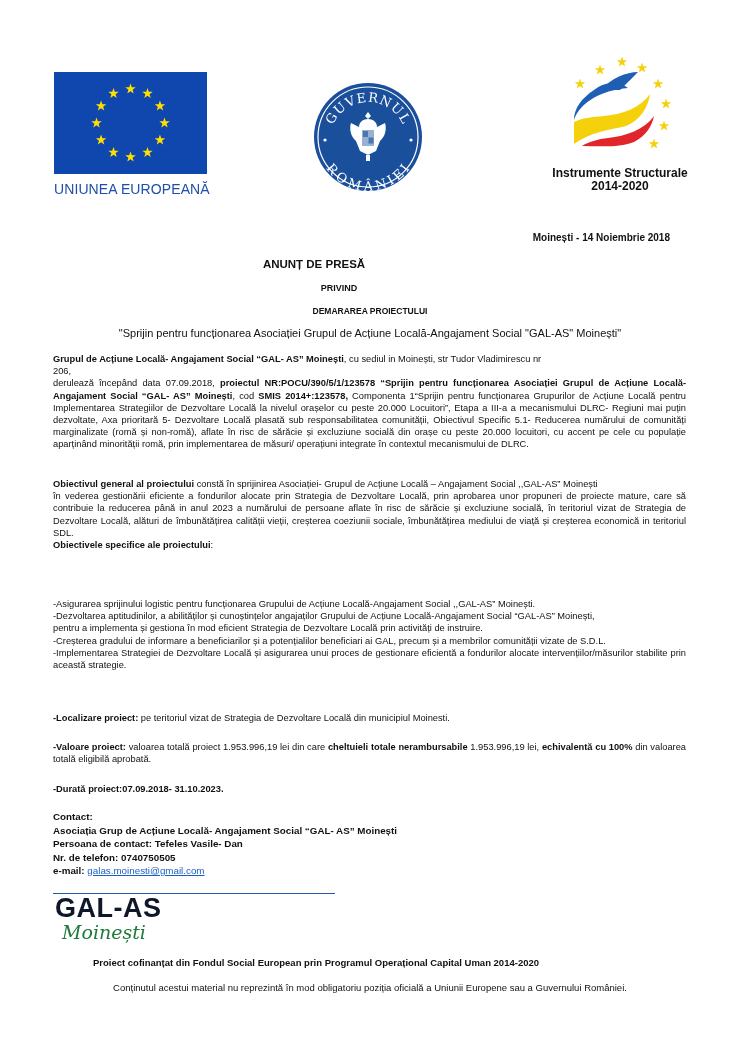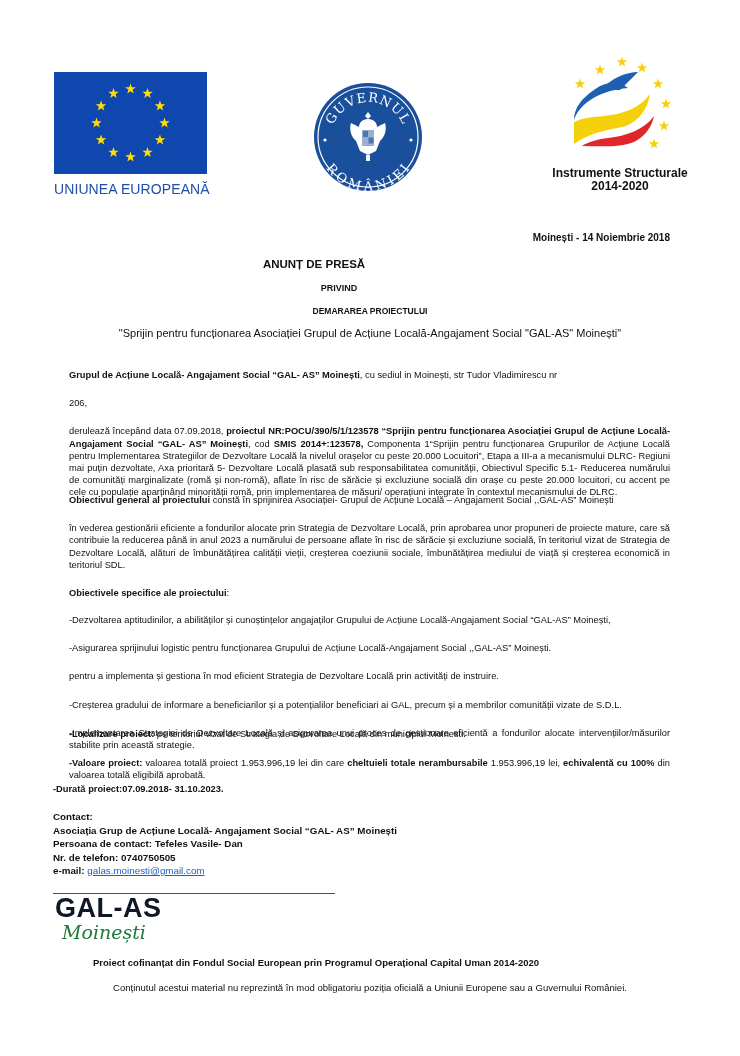--- a/index.html
+++ b/index.html
@@ -15,21 +15,21 @@
   #is-logo { left: 560px; top: 50px; width: 120px; height: 120px; }
   #is-label { left: 520px; top: 167px; width: 200px; text-align: center; font-size: 12px; font-weight: bold; line-height: 13px; }
 
   .date { left: 380px; top: 232px; width: 290px; text-align: right; font-size: 10px; font-weight: bold; }
   .h1 { left: 0; width: 628px; top: 258px; text-align: center; font-size: 11.5px; font-weight: bold; }
   .h2 { left: 0; width: 678px; top: 283px; text-align: center; font-size: 9px; font-weight: bold; }
   .h3 { left: 0; width: 740px; top: 306px; text-align: center; font-size: 8.5px; font-weight: bold; }
   .title { left: 0; width: 740px; top: 327px; text-align: center; font-size: 11px; }
 
   .para { left: 53px; width: 633px; font-size: 9.3px; line-height: 12.2px; text-align: justify; }
-  .para p { margin: 16px; }
+  .para p { margin: 0; }
   .contact { left: 53px; width: 500px; font-size: 9.8px; line-height: 13.5px; font-weight: bold; }
   .contact a { color: #1a5fc4; text-decoration: underline; font-weight: normal; }
   #rule { left: 53px; top: 893px; width: 282px; height: 1px; background: #1f5aa8; }
   #gal-logo { left: 55px; top: 895px; }
   .gal-main { font-size: 27px; font-weight: bold; color: #0f172a; line-height: 27px; letter-spacing: 0.5px; }
   .gal-sub { font-family: "DejaVu Serif", serif; font-style: italic; font-size: 19px; color: #1e7a3c; line-height: 20px; margin-left: 7px; }
   .footer1 { left: 0; width: 632px; top: 957px; text-align: center; font-size: 9.5px; font-weight: bold; }
   .footer2 { left: 0; width: 740px; top: 982px; text-align: center; font-size: 9.5px; }
 </style>
 </head>
@@ -114,22 +114,22 @@
   <p><span>derulează începând data 07.09.2018, </span><b>proiectul NR:POCU/390/5/1/123578 “Sprijin pentru funcționarea Asociației Grupul de Acțiune Locală-Angajament Social “GAL- AS” Moinești</b><span>, cod </span><b>SMIS 2014+:123578,</b><span> Componenta 1“Sprijin pentru funcționarea Grupurilor de Acțiune  Locală pentru Implementarea Strategiilor de Dezvoltare Locală la nivelul orașelor cu peste 20.000 Locuitori”, Etapa a III-a a mecanismului DLRC- Regiuni mai puțin dezvoltate, Axa prioritară 5- Dezvoltare Locală plasată sub responsabilitatea comunității, Obiectivul Specific 5.1- Reducerea numărului de comunități marginalizate (romă și non-romă), aflate în risc de sărăcie și excluziune socială din orașe cu peste 20.000 locuitori, cu accent pe cele cu populație aparținând minorității romă, prin implementarea de măsuri/ operațiuni integrate în contextul mecanismului de DLRC.</span></p>
 </div>
 
 <div class="abs para" style="top:478px;">
   <p><b>Obiectivul general al proiectului</b><span> constă în sprijinirea Asociației- Grupul de Acțiune Locală – Angajament Social ,,GAL-AS” Moinești</span></p>
   <p>în vederea gestionării eficiente a fondurilor alocate prin Strategia de Dezvoltare Locală, prin aprobarea unor propuneri  de  proiecte mature, care să contribuie la reducerea până in anul 2023 a numărului de persoane aflate în risc de sărăcie și excluziune socială, în teritoriul vizat de Strategia de Dezvoltare Locală, alături de îmbunătățirea calității vieții, creșterea coeziunii sociale, îmbunătățirea mediului de viață și creșterea economică in teritoriul SDL.</p>
   <p><b>Obiectivele specifice ale proiectului</b><span>:</span></p>
 </div>
 
 <div class="abs para" style="top:598px;">
+  <p>-Asigurarea sprijinului logistic pentru funcționarea Grupului de Acțiune Locală-Angajament Social  ,,GAL-AS” Moinești.</p>
   <p>-Dezvoltarea aptitudinilor, a abilităților și cunoștințelor angajaților Grupului de Acțiune Locală-Angajament Social “GAL-AS” Moinești,</p>
-  <p>-Asigurarea sprijinului logistic pentru funcționarea Grupului de Acțiune Locală-Angajament Social  ,,GAL-AS” Moinești.</p>
   <p>pentru a implementa și gestiona în mod eficient Strategia de Dezvoltare Locală prin activități de instruire.</p>
   <p>-Creșterea gradului de informare a beneficiarilor și a potențialilor beneficiari ai GAL, precum și a membrilor comunității vizate de S.D.L.</p>
   <p>-Implementarea Strategiei de Dezvoltare Locală și asigurarea unui proces de gestionare eficientă a fondurilor alocate intervențiilor/măsurilor stabilite prin această strategie.</p>
 </div>
 
 <div class="abs para" style="top:712px;">
   <p><b>-Localizare proiect:</b><span> pe teritoriul vizat de Strategia de Dezvoltare Locală din municipiul Moinesti.</span></p>
 </div>
 
 <div class="abs para" style="top:741px;">

